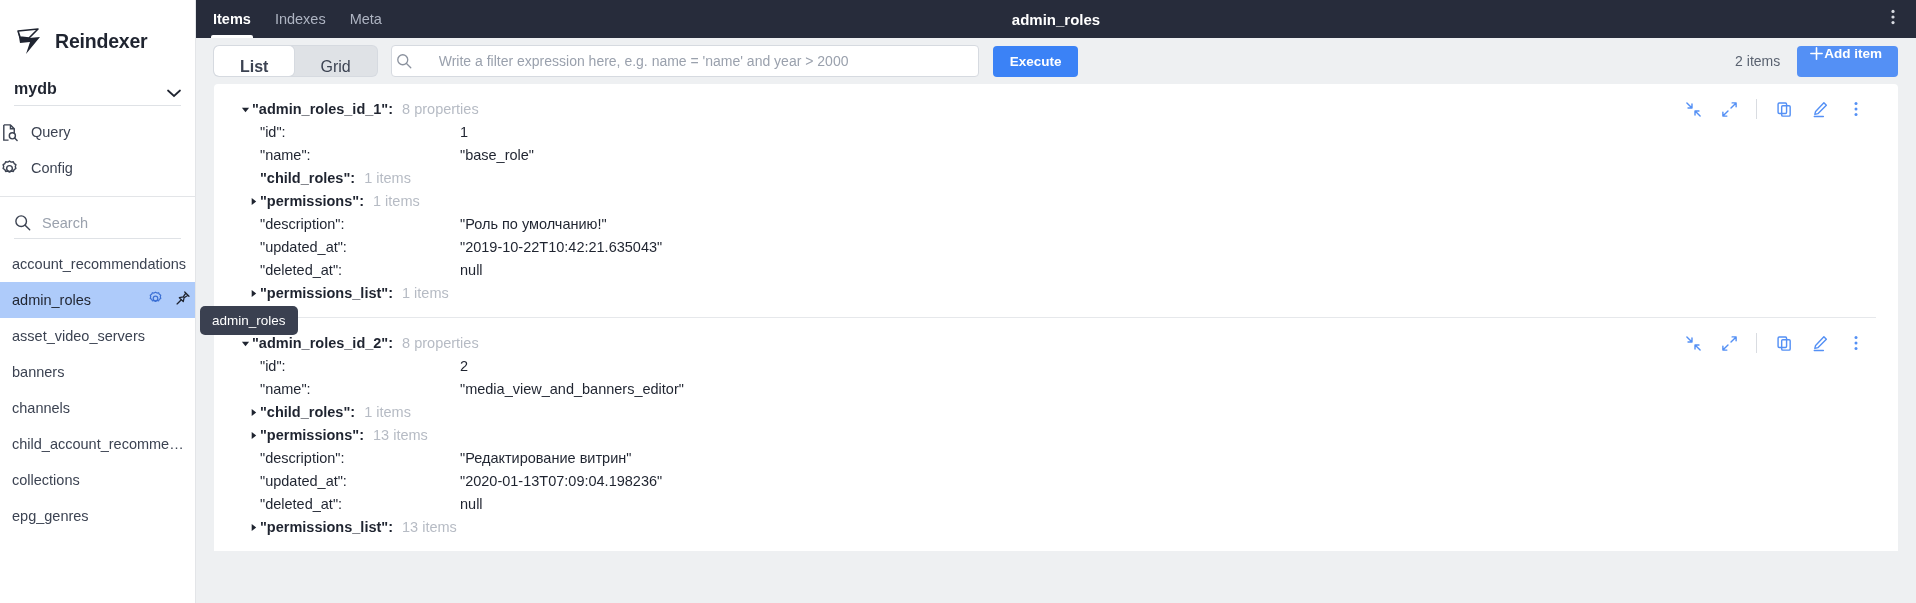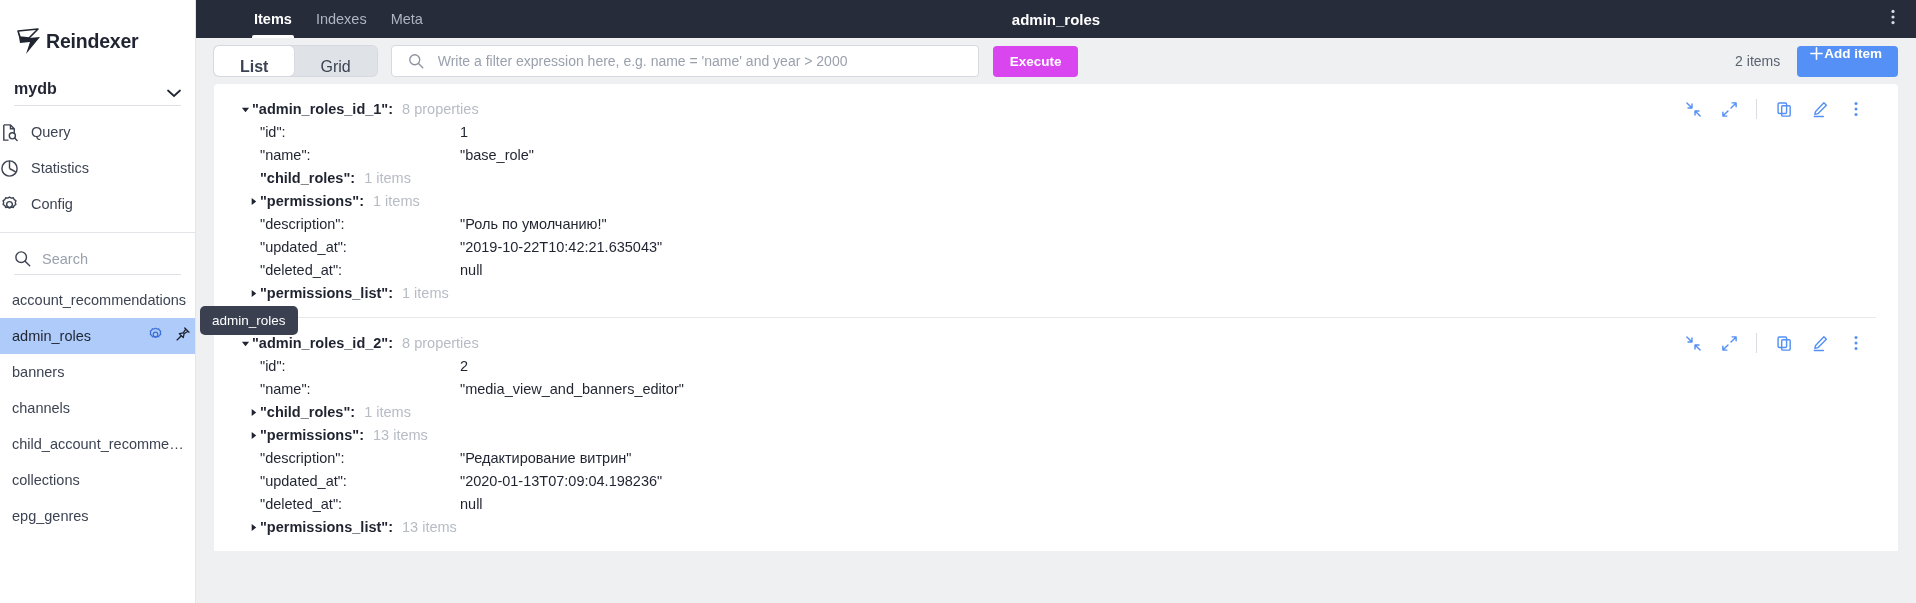--- a/index.html
+++ b/index.html
@@ -12,21 +12,21 @@
   .app { display: flex; width: 1916px; height: 603px; position: relative; }
 
   
   .sidebar {
     width: 196px; min-width: 196px; height: 603px;
     background: #ffffff;
     border-right: 1px solid #e3e5e8;
     display: flex; flex-direction: column;
     position: relative; z-index: 5;
   }
-  .brand { display: flex; align-items: center; gap: 0; padding: 21px 0 0 16px; height: 62px; }
+  .brand { display: flex; align-items: center; gap: 9px; padding: 21px 0 0 16px; height: 62px; }
   .brand-logo { width: 30px; height: 27px; flex: 0 0 auto; }
   .brand-name { font-size: 19.5px; font-weight: 700; color: #1f2430; letter-spacing: -0.2px; }
 
   .db-select {
     margin: 10px 14px 0 14px;
     height: 34px;
     display: flex; align-items: center; justify-content: space-between;
     border-bottom: 1px solid #dfe2e6;
     cursor: pointer;
   }
@@ -69,21 +69,21 @@
   .ns-actions { display: flex; align-items: center; gap: 10px; margin-left: 6px; }
 
   
   .main { flex: 1; display: flex; flex-direction: column; min-width: 0; background: #eef0f2; }
 
   .topbar {
     height: 38px; background: #272c3b;
     display: flex; align-items: stretch;
     position: relative; flex: 0 0 auto;
   }
-  .tabs { display: flex; align-items: stretch; padding-left: 18px; margin-left: 28px; }
+  .tabs { display: flex; align-items: stretch; padding-left: 5px; }
   .tab {
     display: flex; align-items: center; padding: 0 12px;
     font-size: 14.5px; color: #aeb4c2; cursor: pointer;
     position: relative; font-weight: 400;
   }
   .tab.active { color: #ffffff; font-weight: 700; }
   .tab.active::after {
     content: ""; position: absolute; left: 10px; right: 10px; bottom: 0;
     height: 3px; background: #ffffff; border-radius: 2px 2px 0 0;
   }
@@ -109,31 +109,31 @@
   }
   .seg-btn {
     min-width: 64px; display: flex; align-items: flex-end; justify-content: center;
     font-size: 16px; color: #3c4352; cursor: pointer; padding: 0 26px;
   }
   .seg-btn.active { background: #ffffff; font-weight: 700; border-radius: 5px; box-shadow: 0 0 0 1px #d6dae0; }
 
   .filter-box {
     flex: 0 1 588px; height: 32px; background: #ffffff;
     border: 1px solid #d6dae0; border-radius: 4px;
-    display: flex; align-items: center; gap: 13px; padding: 0 16px;
+    display: flex; align-items: center; gap: 26px; padding: 0 4px;
   }
   .filter-input {
     flex: 1; border: none; outline: none; background: transparent;
     font-family: "Liberation Sans", sans-serif; font-size: 14px; color: #3c4352;
   }
   .filter-input::placeholder { color: #9aa1ad; }
 
   .execute-btn {
     margin-left: 14px; height: 31px; padding: 0 17px;
-    background: #d946ef; color: #fff; border: none; border-radius: 4px;
+    background: #3b82f6; color: #fff; border: none; border-radius: 4px;
     font-family: "Liberation Sans", sans-serif;
     font-size: 13.5px; font-weight: 700; cursor: pointer;
   }
 
   .tb-right { margin-left: auto; display: flex; align-items: center; gap: 17px; }
   .items-count { font-size: 14px; color: #5a6270; }
   .add-btn {
     height: 31px; padding: 0 16px 0 12px; background: #5490f5; color: #fff;
     border: none; border-radius: 4px; display: flex; 
     font-family: "Liberation Sans", sans-serif;
@@ -204,30 +204,20 @@
         <span class="nav-ico">
           <svg viewBox="0 0 20 20" width="19" height="19">
             <path d="M4 2 h7 l4 4 v5" fill="none" stroke="#3c4352" stroke-width="1.5" stroke-linejoin="round"></path>
             <path d="M4 2 v16 h5" fill="none" stroke="#3c4352" stroke-width="1.5"></path>
             <path d="M11 2 v4 h4" fill="none" stroke="#3c4352" stroke-width="1.5"></path>
             <circle cx="13" cy="13.5" r="3.2" fill="none" stroke="#3c4352" stroke-width="1.5"></circle>
             <path d="M15.4 15.9 L18 18.5" stroke="#3c4352" stroke-width="1.5" stroke-linecap="round"></path>
           </svg>
         </span>
         <span class="nav-label">Query</span>
-      </div>
-      <div class="nav-item">
-        <span class="nav-ico">
-          <svg viewBox="0 0 20 20" width="19" height="19">
-            <circle cx="10" cy="10" r="8" fill="none" stroke="#3c4352" stroke-width="1.5"></circle>
-            <path d="M10 10 V2" stroke="#3c4352" stroke-width="1.5"></path>
-            <path d="M10 10 L16.5 13.5" stroke="#3c4352" stroke-width="1.5"></path>
-          </svg>
-        </span>
-        <span class="nav-label">Statistics</span>
       </div>
       <div class="nav-item">
         <span class="nav-ico">
           <svg viewBox="0 0 20 20" width="19" height="19">
             <path d="M10 2.2 l1.9 1.1 2.1 -0.4 0.9 1.9 1.8 1.2 -0.6 2 0.6 2 -1.8 1.2 -0.9 1.9 -2.1 -0.4 -1.9 1.1 -1.9 -1.1 -2.1 0.4 -0.9 -1.9 -1.8 -1.2 0.6 -2 -0.6 -2 1.8 -1.2 0.9 -1.9 2.1 0.4 Z" fill="none" stroke="#3c4352" stroke-width="1.5" stroke-linejoin="round"></path>
             <circle cx="10" cy="10" r="3" fill="none" stroke="#3c4352" stroke-width="1.5"></circle>
           </svg>
         </span>
         <span class="nav-label">Config</span>
       </div>
@@ -260,20 +250,23 @@
           </span>
           <span>
             <svg viewBox="0 0 20 20" width="17" height="17">
               <path d="M12.6 2.4 L17.6 7.4 M13.8 3.6 L10.9 8.1 L6.3 9.1 L10.9 13.7 L11.9 9.1 L16.4 6.2" fill="none" stroke="#1f2430" stroke-width="1.5" stroke-linejoin="round" stroke-linecap="round"></path>
               <path d="M8.6 11.4 L3.6 16.4" stroke="#1f2430" stroke-width="1.5" stroke-linecap="round"></path>
             </svg>
           </span>
         </span>
       </div>
       <div class="ns-item">
+          <span class="ns-name">asset_video_servers</span>
+        </div>
+      <div class="ns-item">
           <span class="ns-name">banners</span>
         </div>
       <div class="ns-item">
           <span class="ns-name">channels</span>
         </div>
       <div class="ns-item">
           <span class="ns-name">child_account_recommend...</span>
         </div>
       <div class="ns-item">
           <span class="ns-name">collections</span>

